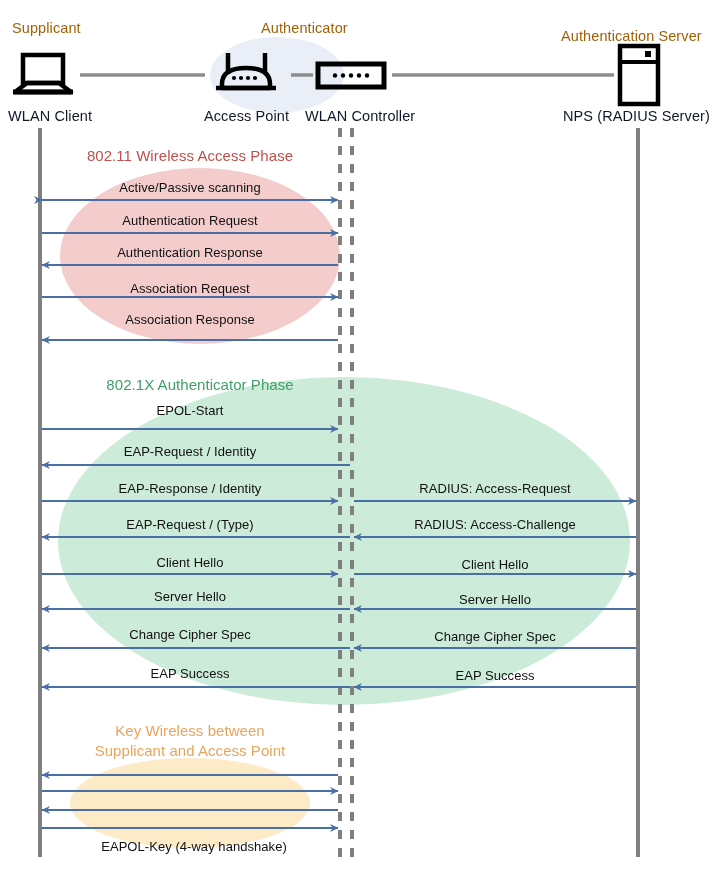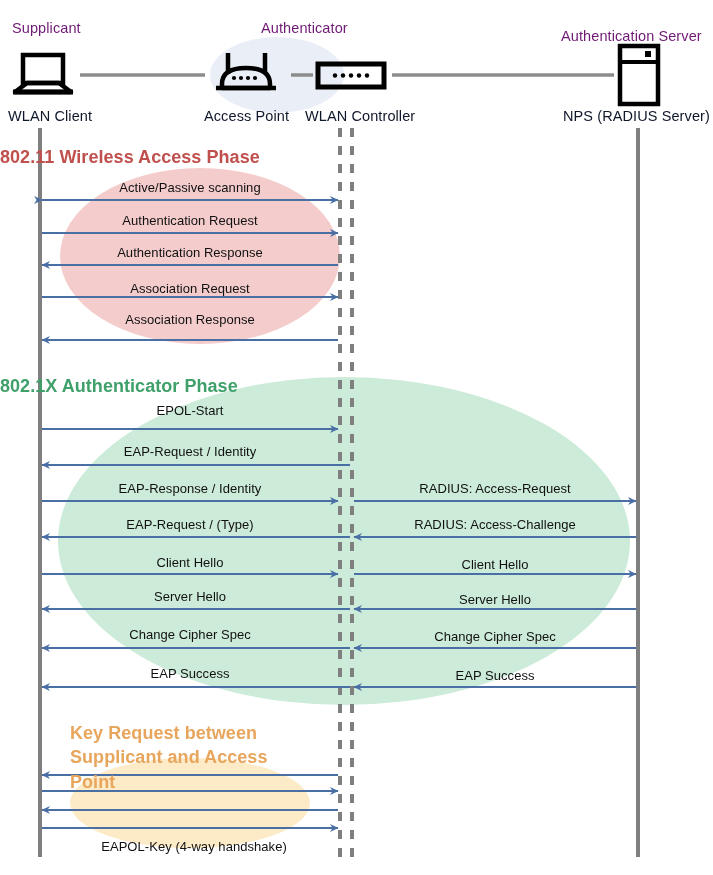--- a/index.html
+++ b/index.html
@@ -20,36 +20,37 @@
   .svg-layer {
     position: absolute;
     top: 0;
     left: 0;
     width: 713px;
     height: 875px;
   }
   .role-title {
     position: absolute;
     font-size: 14.5px;
-    color: #701a75;
+    color: #a16207;
     white-space: nowrap;
     letter-spacing: 0.1px;
   }
   .node-label {
     position: absolute;
     font-size: 14.5px;
     color: #0f172a;
     white-space: nowrap;
     letter-spacing: 0.1px;
   }
   .phase-title {
     position: absolute;
-    font-size: 18px;
-    font-weight: bold;
-    white-space: nowrap;
+    font-size: 15px;
+    font-weight: normal;
+    white-space: nowrap;
+    text-align: center;
     letter-spacing: 0.05px;
   }
   .phase-title.multiline {
     white-space: normal;
     line-height: 1.35;
   }
   .msg-label {
     position: absolute;
     font-size: 13px;
     color: #111111;
@@ -160,21 +161,21 @@
   <div class="node-label" style="left:8px; top:108px;">WLAN Client</div>
   <div class="node-label" style="left:204px; top:108px;">Access Point</div>
   <div class="node-label" style="left:305px; top:108px;">WLAN Controller</div>
   <div class="node-label" style="left:563px; top:108px;">NPS (RADIUS Server)</div>
 
   <div class="phase-title" style="left:0px; top:147px; width:380px; color:#C0504D;">802.11 Wireless Access Phase</div>
 
   <div class="phase-title" style="left:0px; top:376px; width:400px; color:#3FA06A;">802.1X Authenticator Phase</div>
 
   <div class="phase-title multiline" style="left:70px; top:721px; width:240px; color:#E8A55C;">
-    <div>Key Request between</div>
+    <div>Key Wireless between</div>
     <div>Supplicant and Access Point</div>
   </div>
 
   <div class="msg-label" style="left:40px; top:180px; width:300px;">Active/Passive scanning</div>
   <div class="msg-label" style="left:40px; top:213px; width:300px;">Authentication Request</div>
   <div class="msg-label" style="left:40px; top:245px; width:300px;">Authentication Response</div>
   <div class="msg-label" style="left:40px; top:281px; width:300px;">Association Request</div>
   <div class="msg-label" style="left:40px; top:312px; width:300px;">Association Response</div>
 
   <div class="msg-label" style="left:40px; top:403px; width:300px;">EPOL-Start</div>

